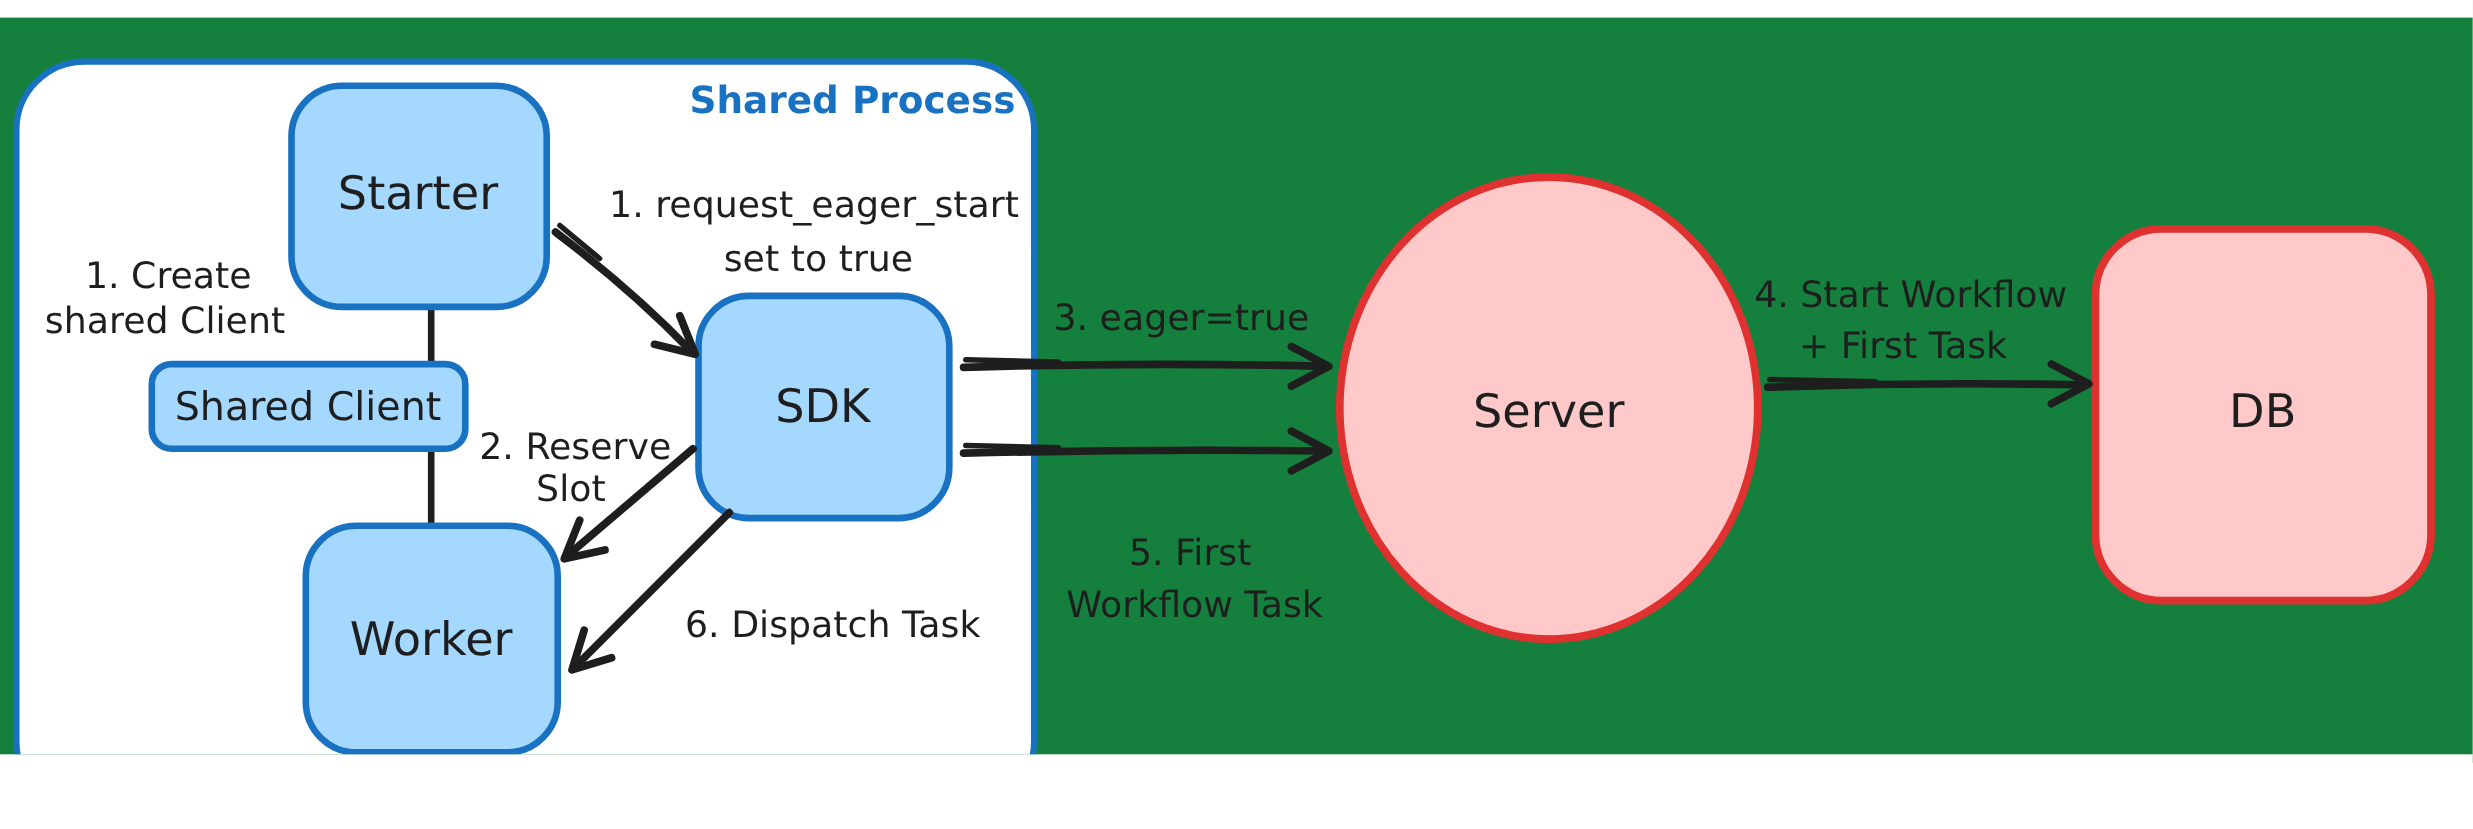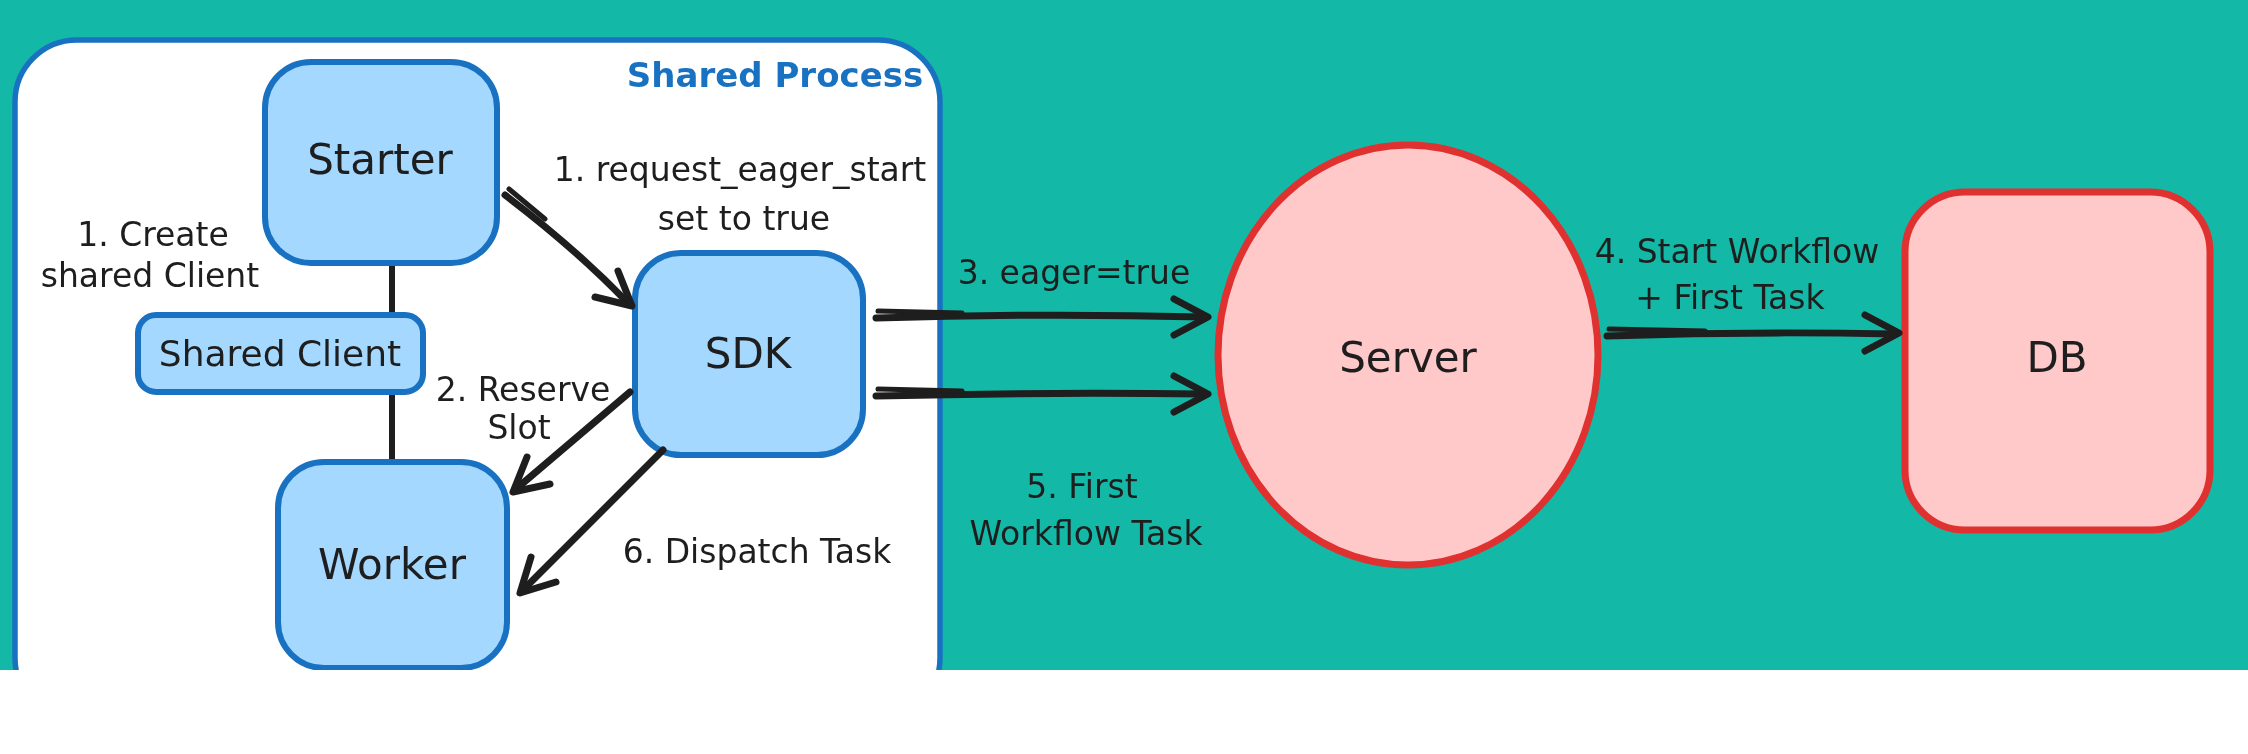--- a/index.html
+++ b/index.html
@@ -1,16 +1,16 @@
 <!DOCTYPE html>
 <html><head>
 <meta charset="utf-8">
 <style>
   html,body{margin:0;padding:0;background:#ffffff;}
-  .stage{width:2248px;height:670px;position:relative;background:#14b8a6;overflow:hidden;}
+  .stage{width:2248px;height:670px;position:relative;background:#15803d;overflow:hidden;margin-top:16px;}
   svg{display:block;}
   text{font-family:"DejaVu Sans",sans-serif;fill:#1e1e1e;text-anchor:middle;}
   .node-label{font-size:42px;}
   .small-node-label{font-size:36px;}
   .annotation{font-size:33px;}
   .container-label{font-size:34px;fill:#1971c2;font-weight:bold;}
   .blue-node{fill:#a5d8ff;stroke:#1971c2;stroke-width:6;}
   .blue-container{fill:#ffffff;stroke:#1971c2;stroke-width:5.5;}
   .red-node{fill:#ffc9c9;stroke:#e03131;stroke-width:7;}
   .ink{stroke:#1e1e1e;fill:none;stroke-linecap:round;stroke-linejoin:round;}

